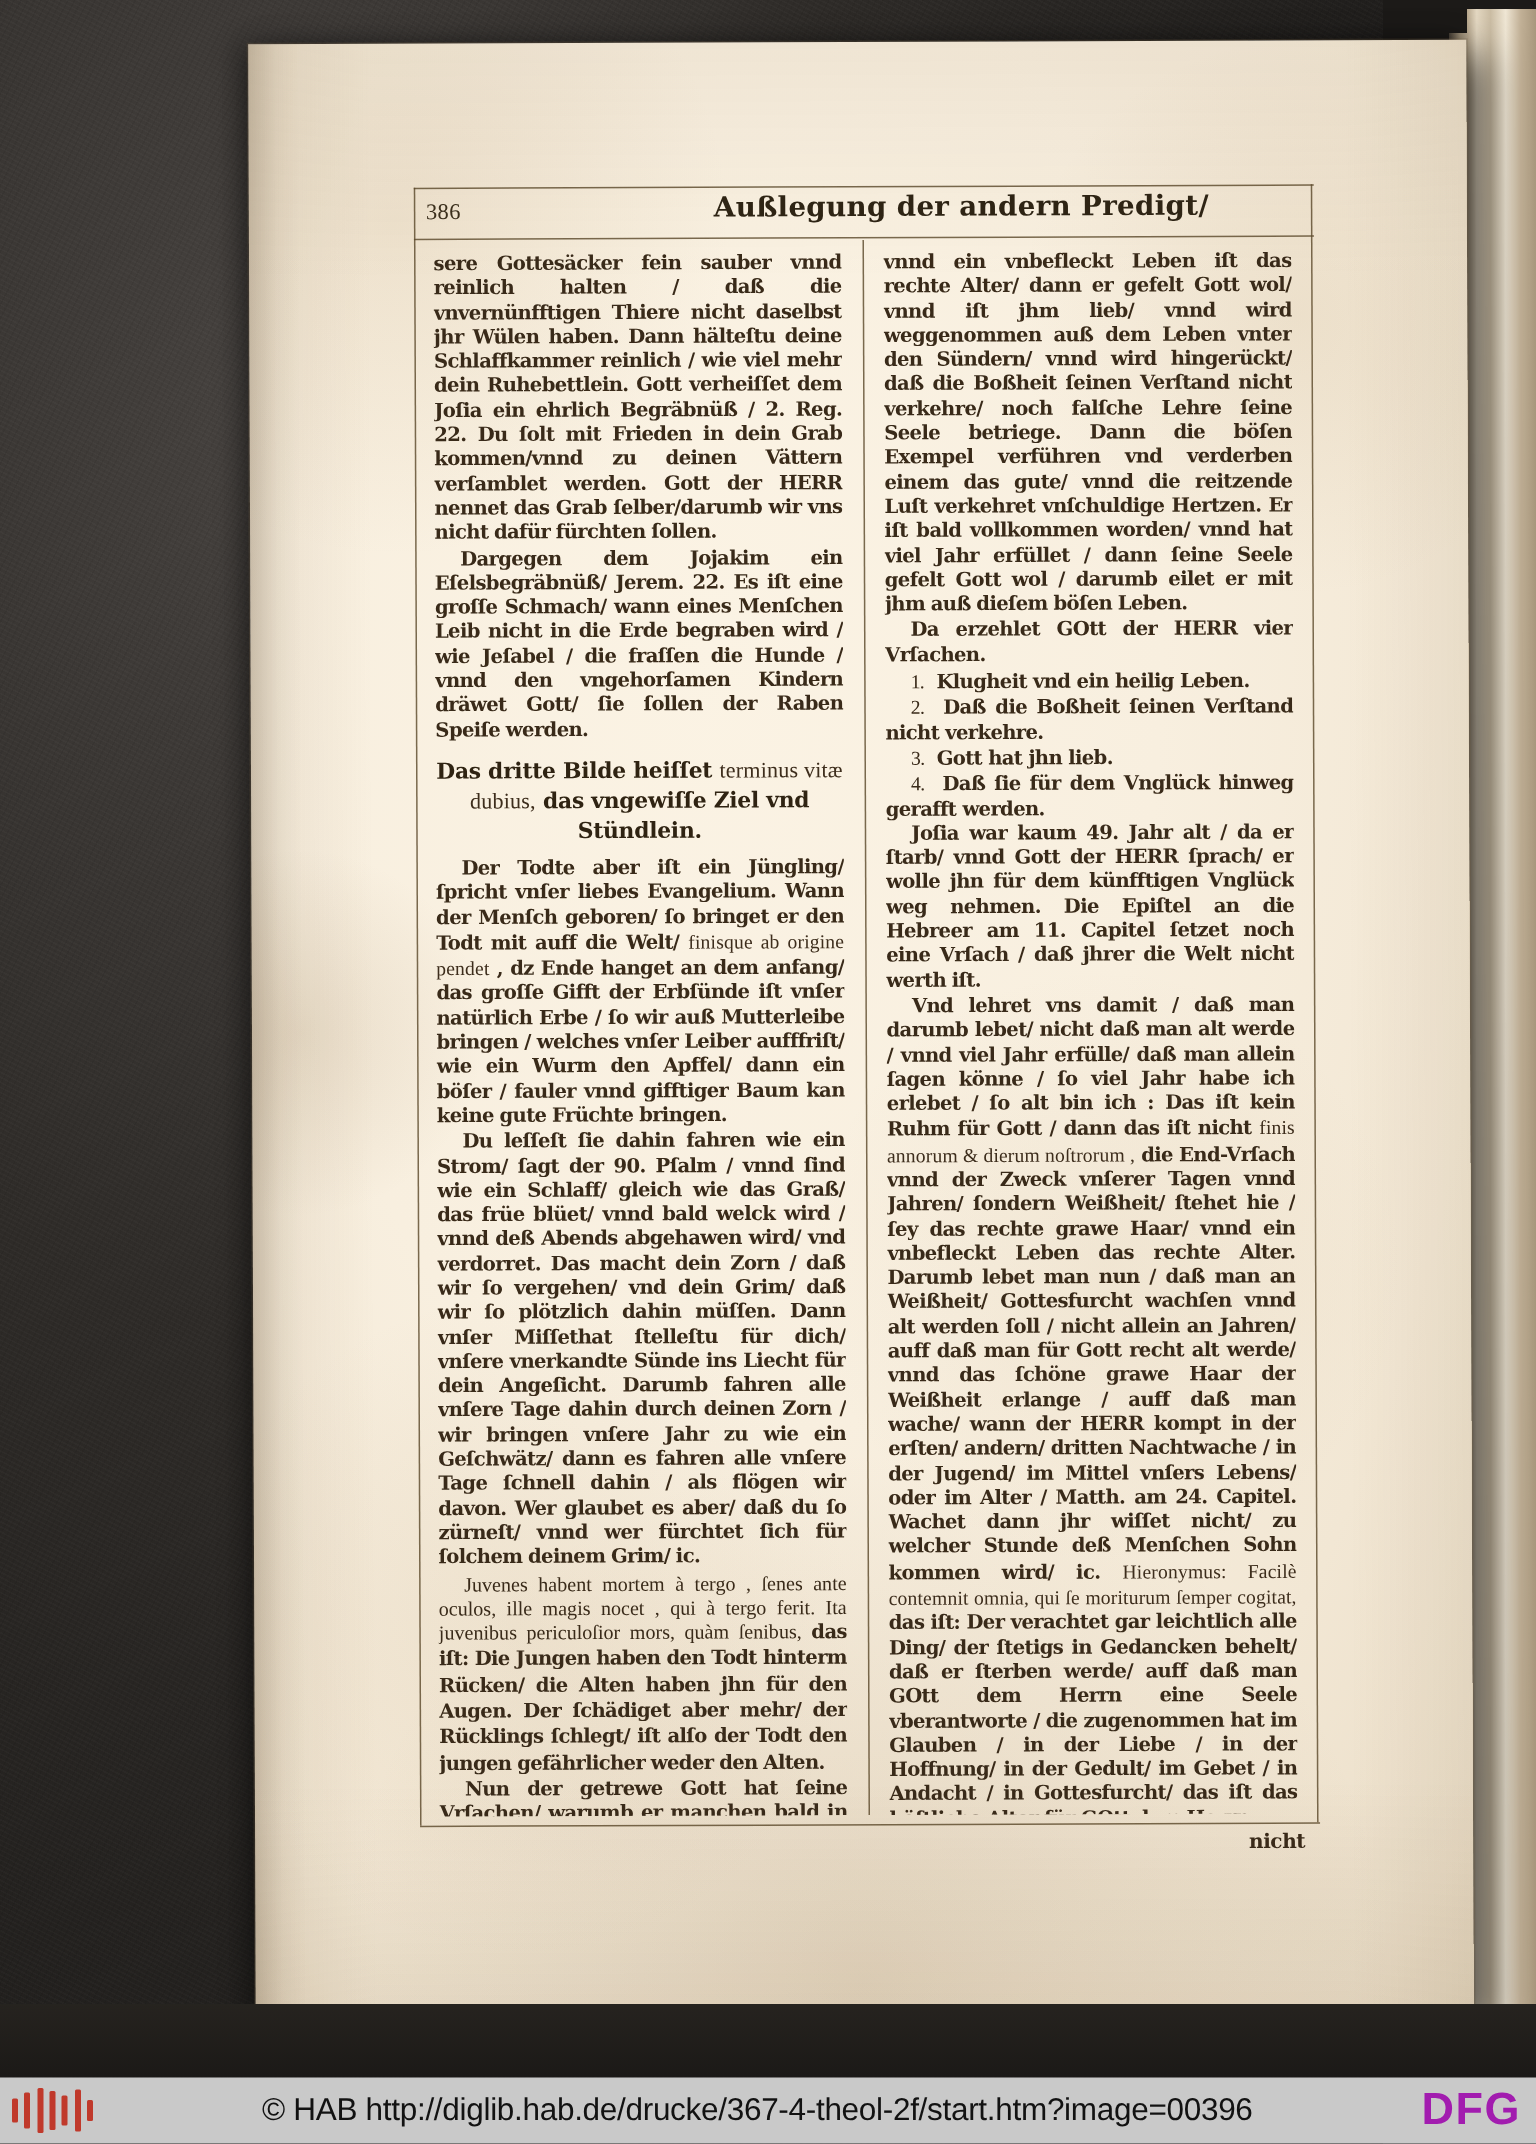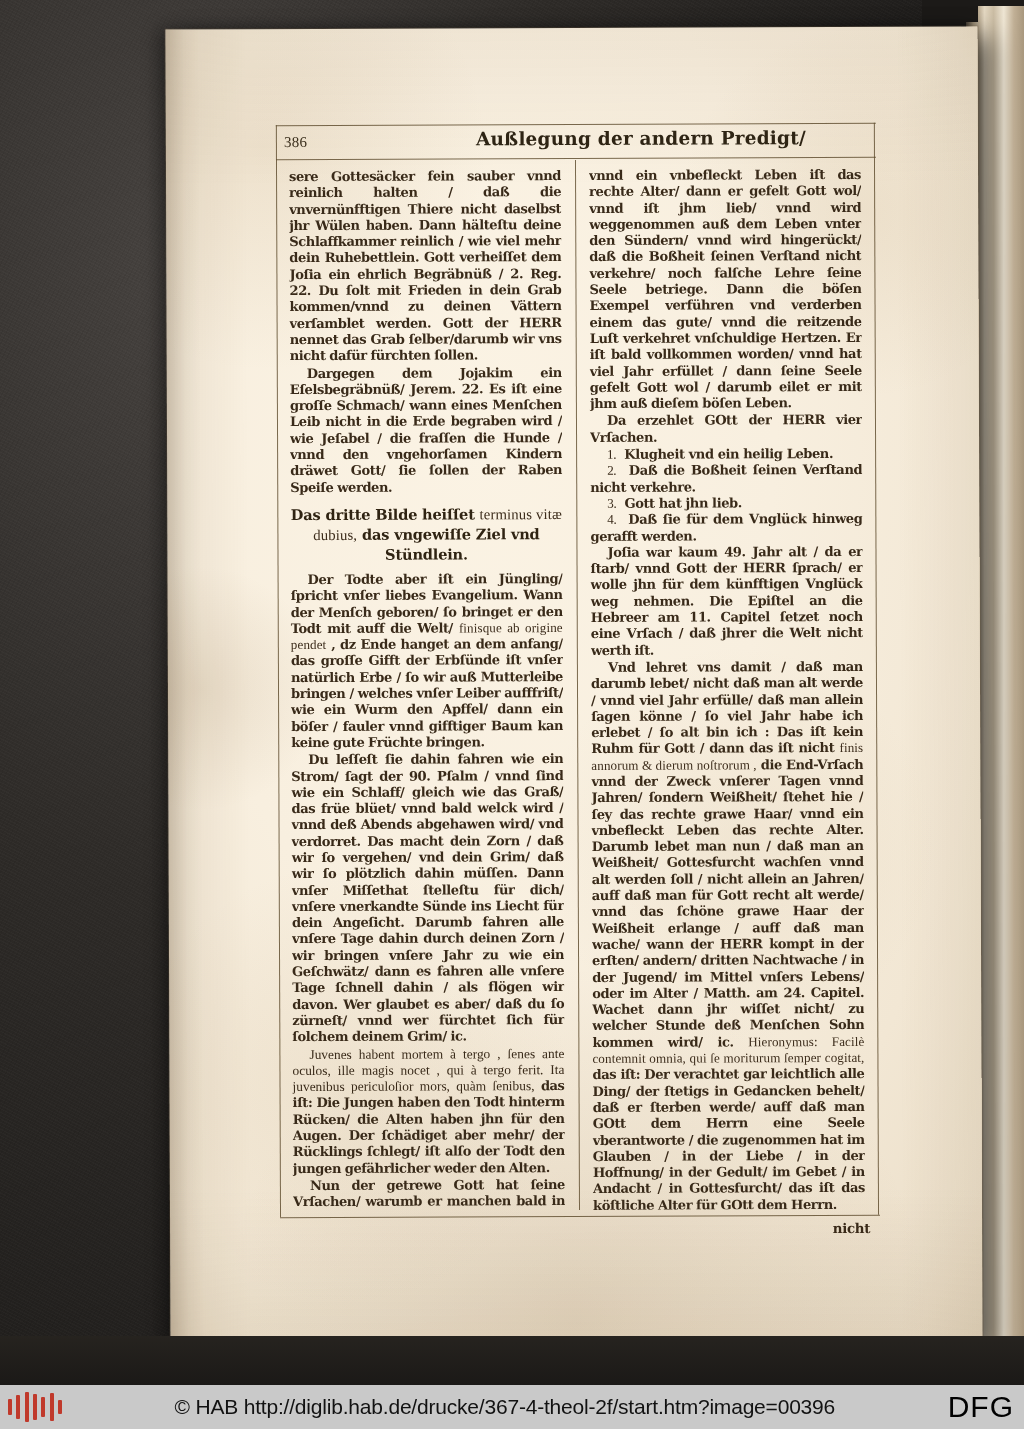--- a/index.html
+++ b/index.html
@@ -265,23 +265,23 @@
     font-family: "Liberation Sans", sans-serif;
     font-size: 21px;
     color: #121212;
     letter-spacing: -0.2px;
     white-space: nowrap;
   }
   #dfg-logo {
     flex: 0 0 auto;
     margin-right: 10px;
     font-family: "Liberation Sans", sans-serif;
-    font-weight: normal;
+    font-weight: bold;
     font-size: 30px;
-    color: #000000;
+    color: #a21caf;
     letter-spacing: 1px;
   }
   
   #footer-dark {
     position: absolute;
     left: 0; top: 1336px;
     width: 1024px; height: 49px;
     background: linear-gradient(180deg,#26231f 0%, #1b1917 100%);
   }
 </style>

